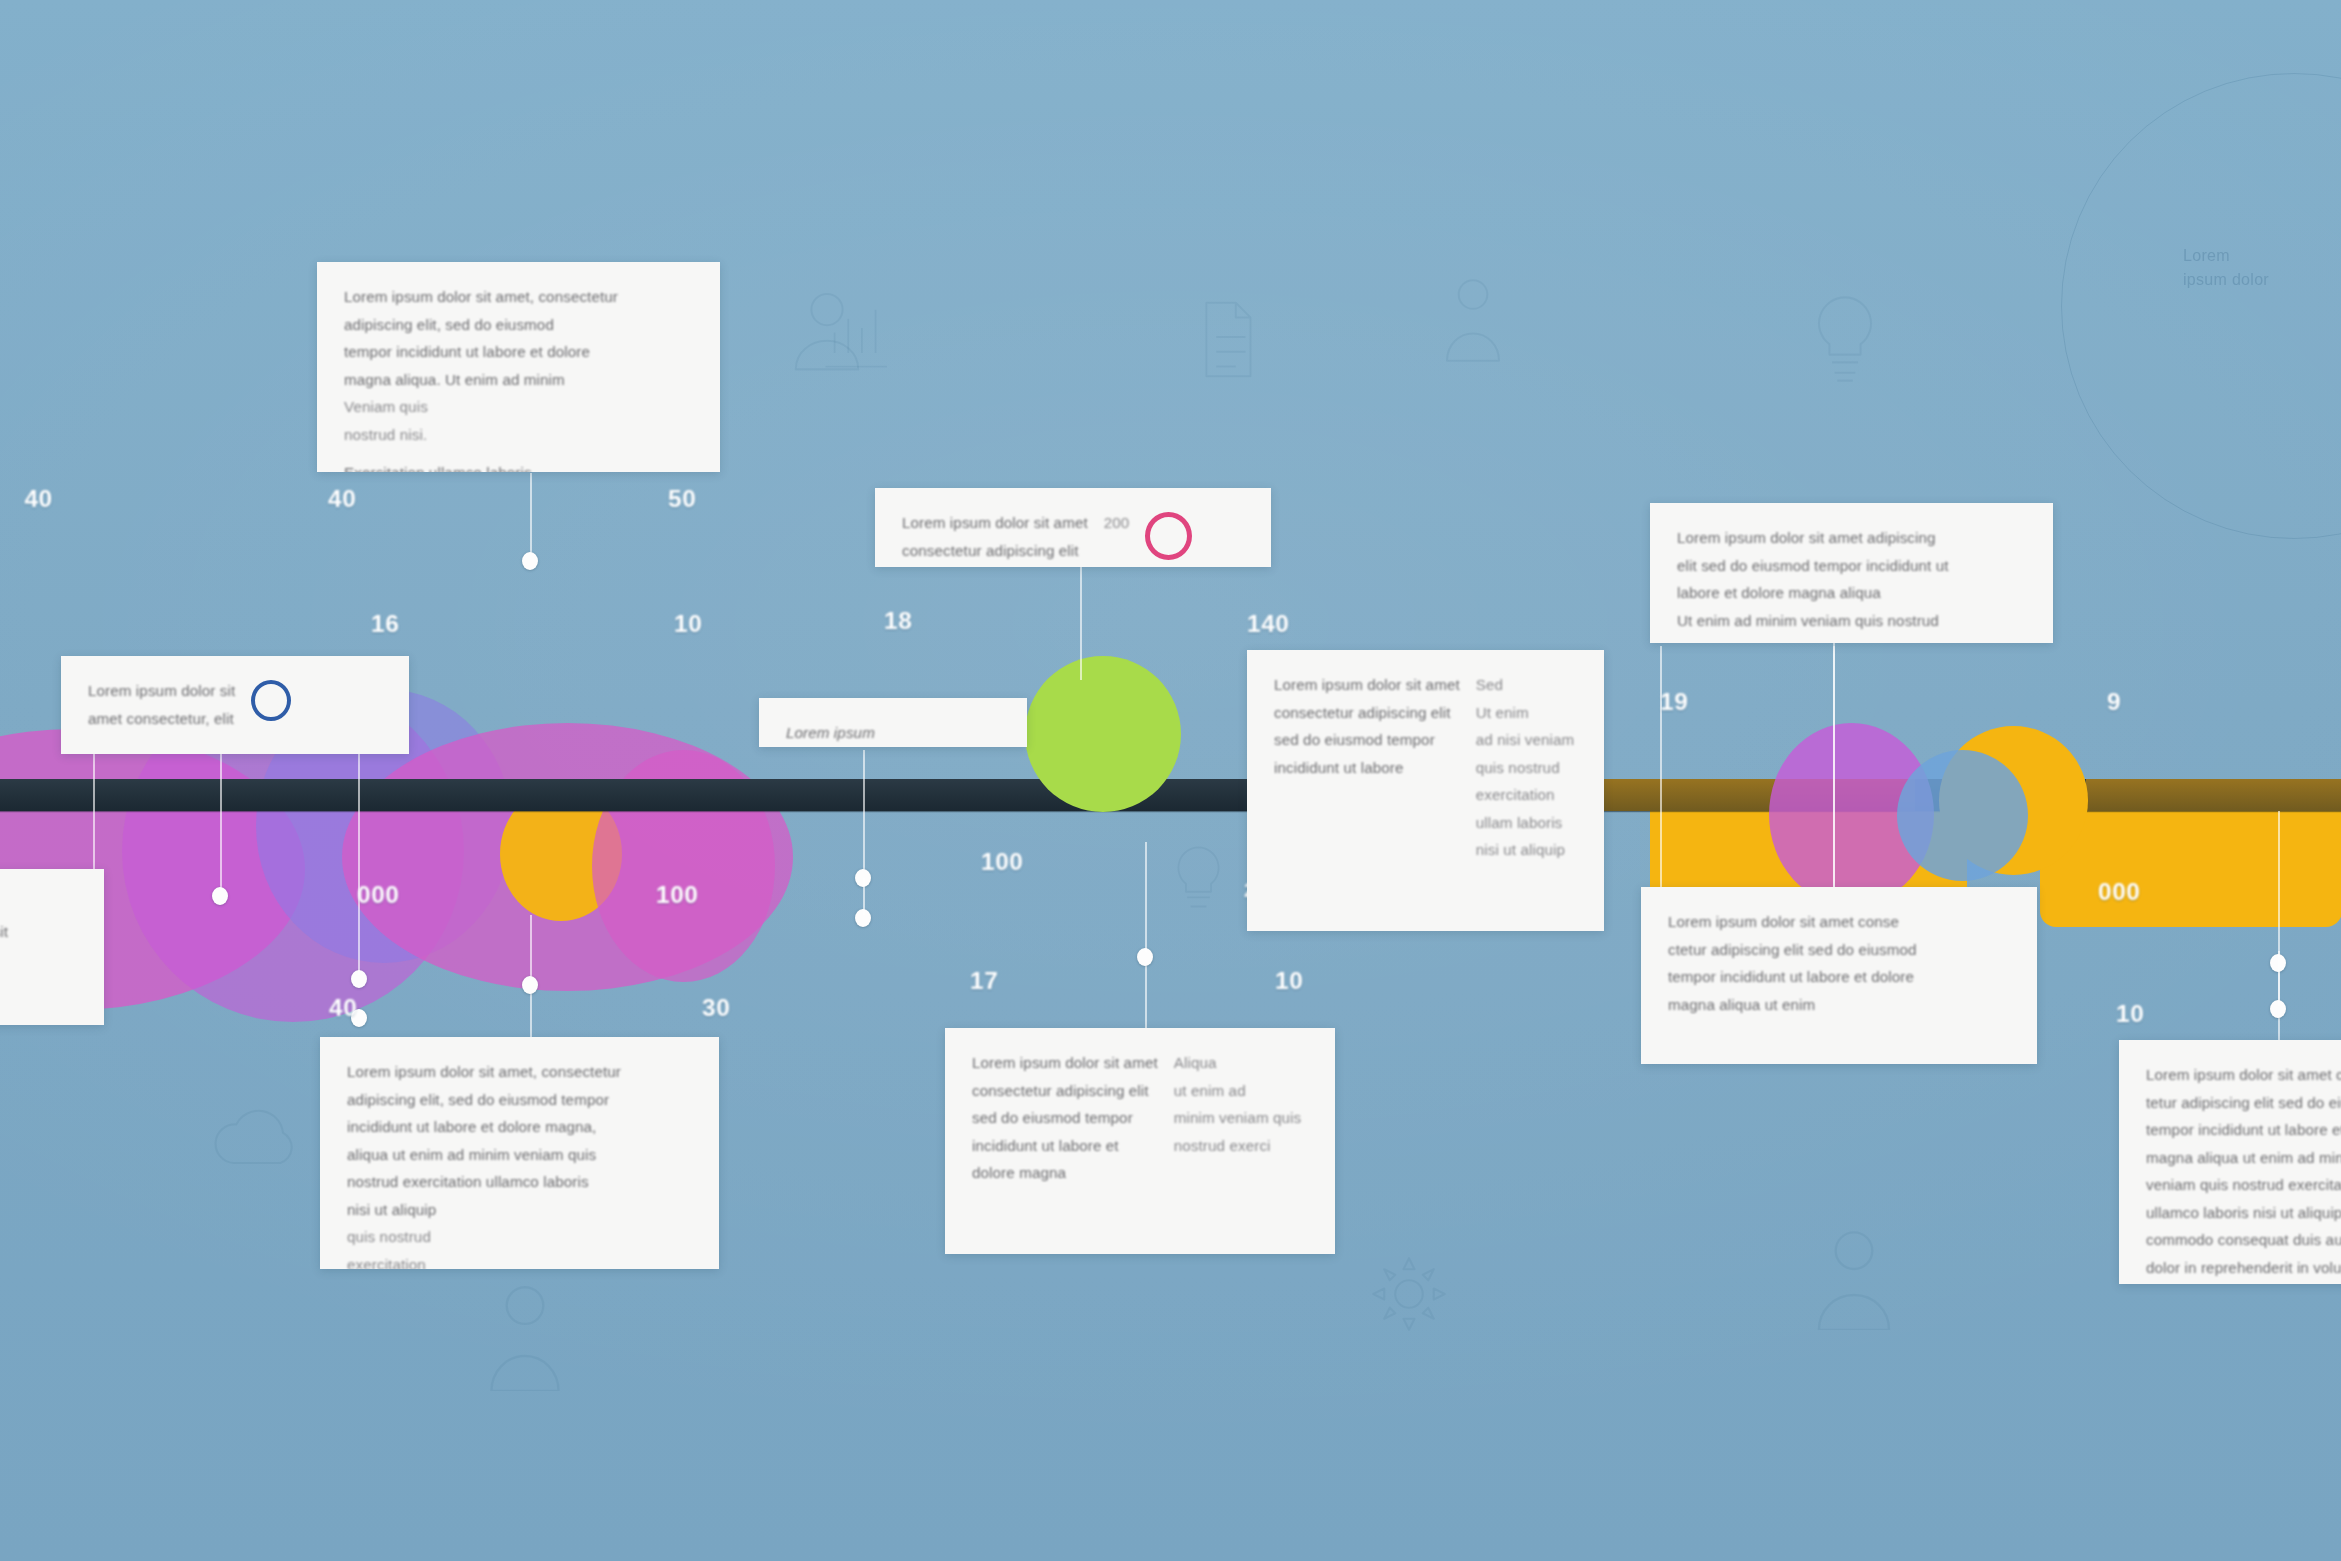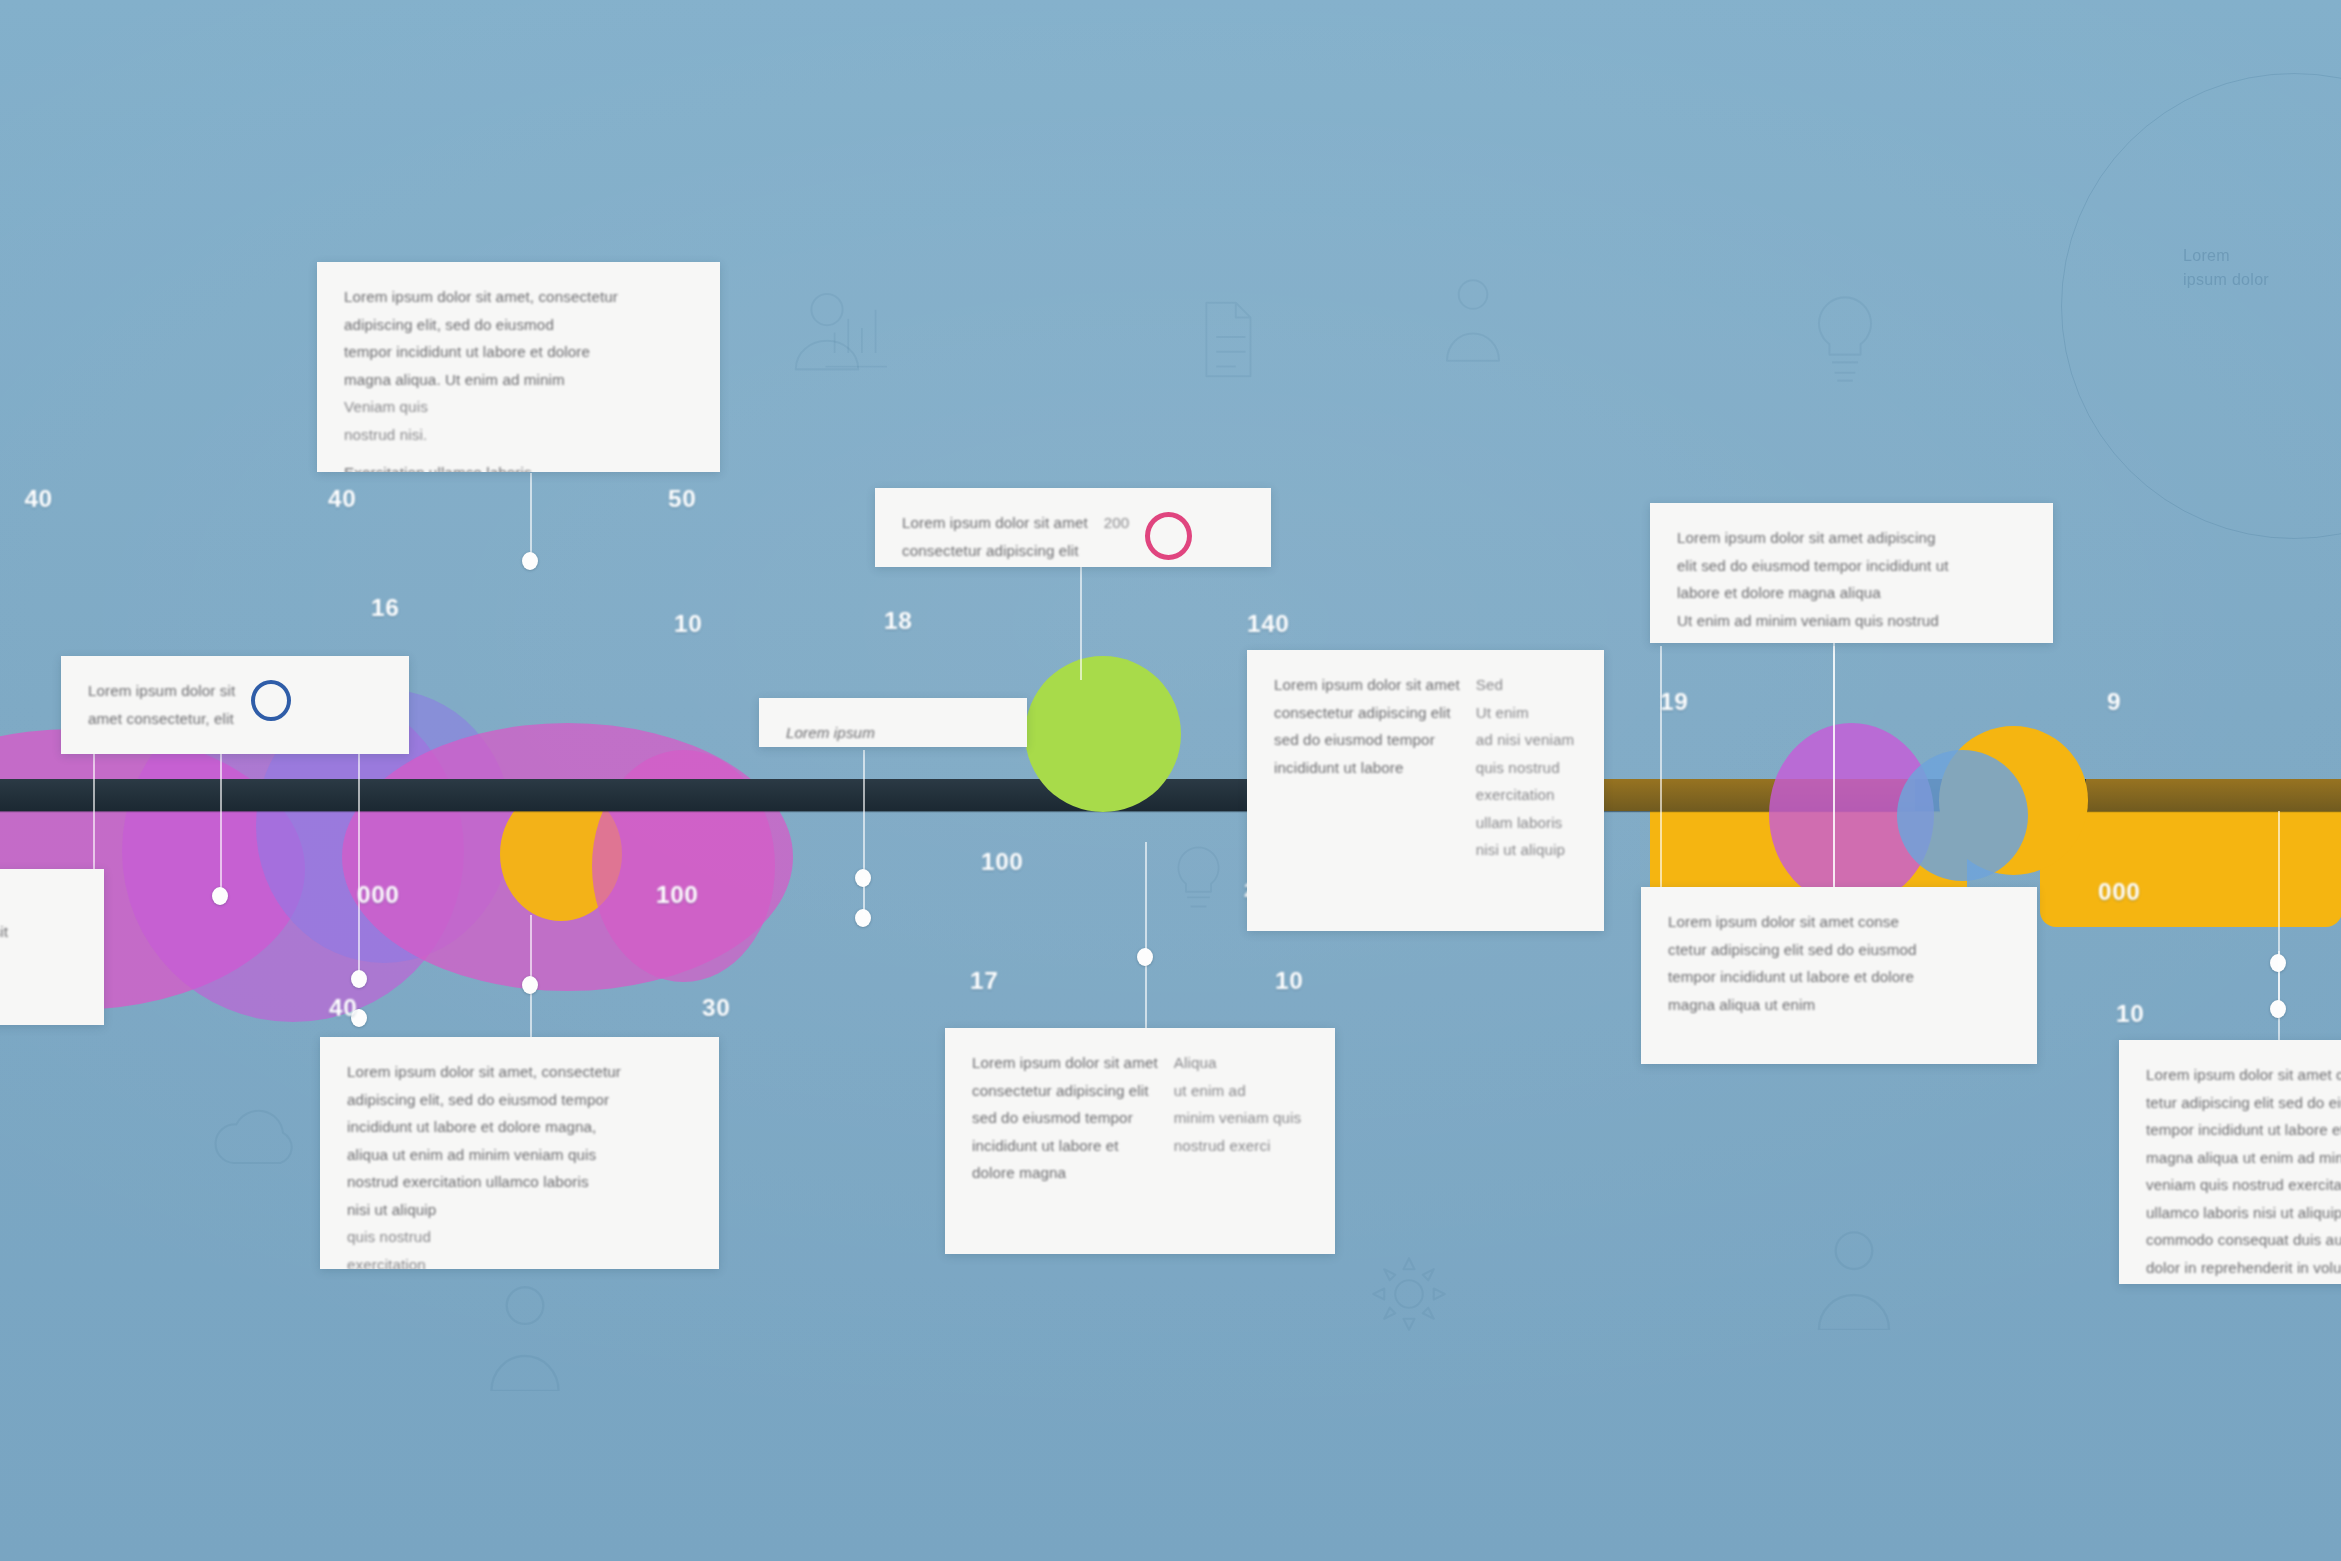--- a/index.html
+++ b/index.html
@@ -207,21 +207,21 @@
       <div class="connector" style="left: 358px; top: 707px; height: 268px;"></div>
       <div class="connector" style="left: 863px; top: 878px; height: 37px;"></div>
       <div class="connector" style="left: 1145px; top: 842px; height: 110px;"></div>
       <div class="connector" style="left: 1660px; top: 646px; height: 250px;"></div>
       <div class="connector" style="left: 2278px; top: 811px; height: 195px;"></div>
       <div class="connector" style="left: 1833px; top: 646px; height: 244px;"></div>
     </div>
 
   <div id="tick-layer">
       <div class="tick-num" style="left: 24.4px; top: 485px;">40</div>
-      <div class="tick-num" style="left: 371px; top: 594px;">16</div>
+      <div class="tick-num" style="left: 371px; top: 610px;">16</div>
       <div class="tick-num" style="left: 674px; top: 610px;">10</div>
       <div class="tick-num" style="left: 328px; top: 485px;">40</div>
       <div class="tick-num" style="left: 668px; top: 485px;">50</div>
       <div class="tick-num" style="left: 884px; top: 607px;">18</div>
       <div class="tick-num" style="left: 1247px; top: 610px; text-align: right;">140</div>
       <div class="tick-num" style="left: 1660px; top: 688px;">19</div>
       <div class="tick-num" style="left: 2107px; top: 688px;">9</div>
       <div class="tick-num" style="left: 357px; top: 881px;">000</div>
       <div class="tick-num" style="left: 656px; top: 881px;">100</div>
       <div class="tick-num" style="left: 981px; top: 848px;">100</div>

